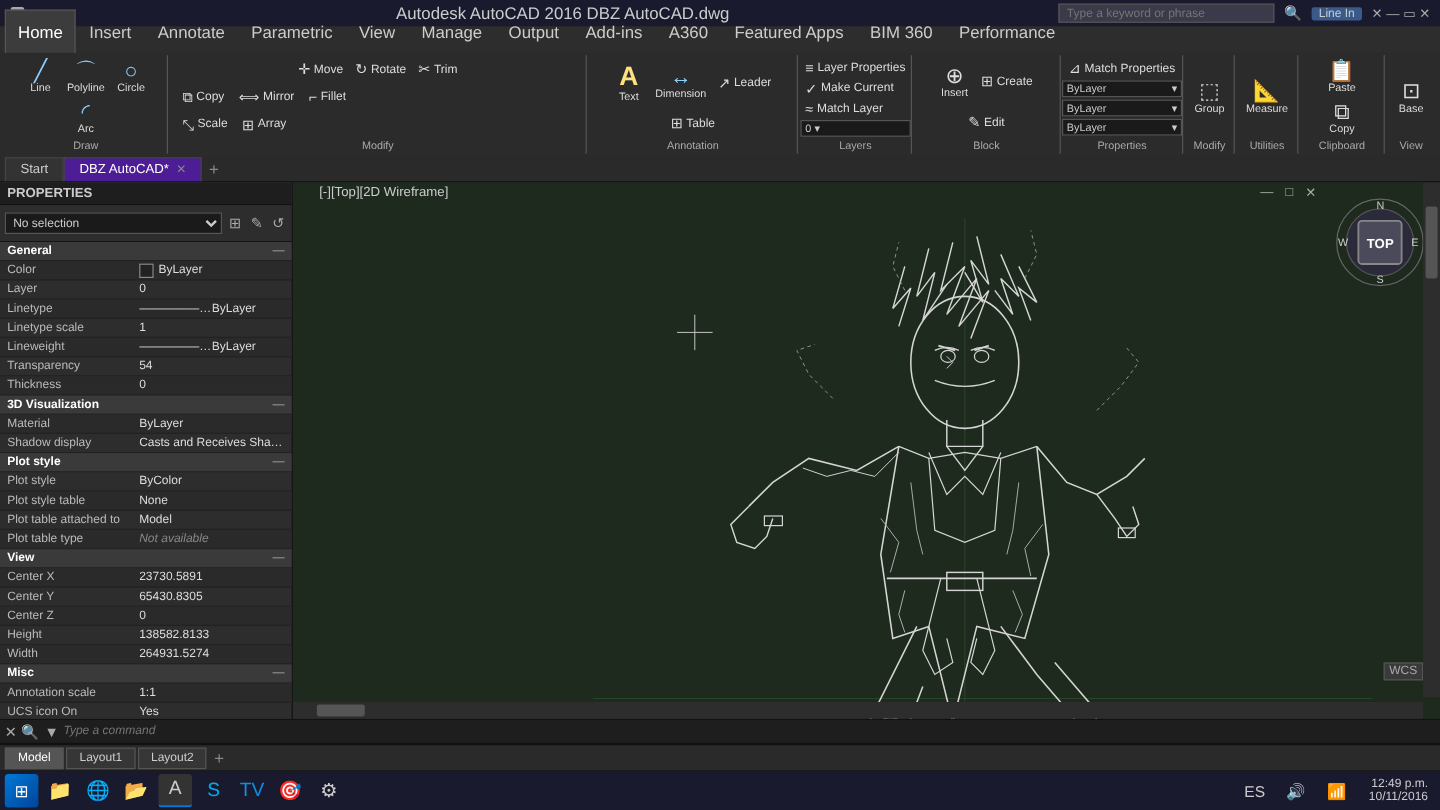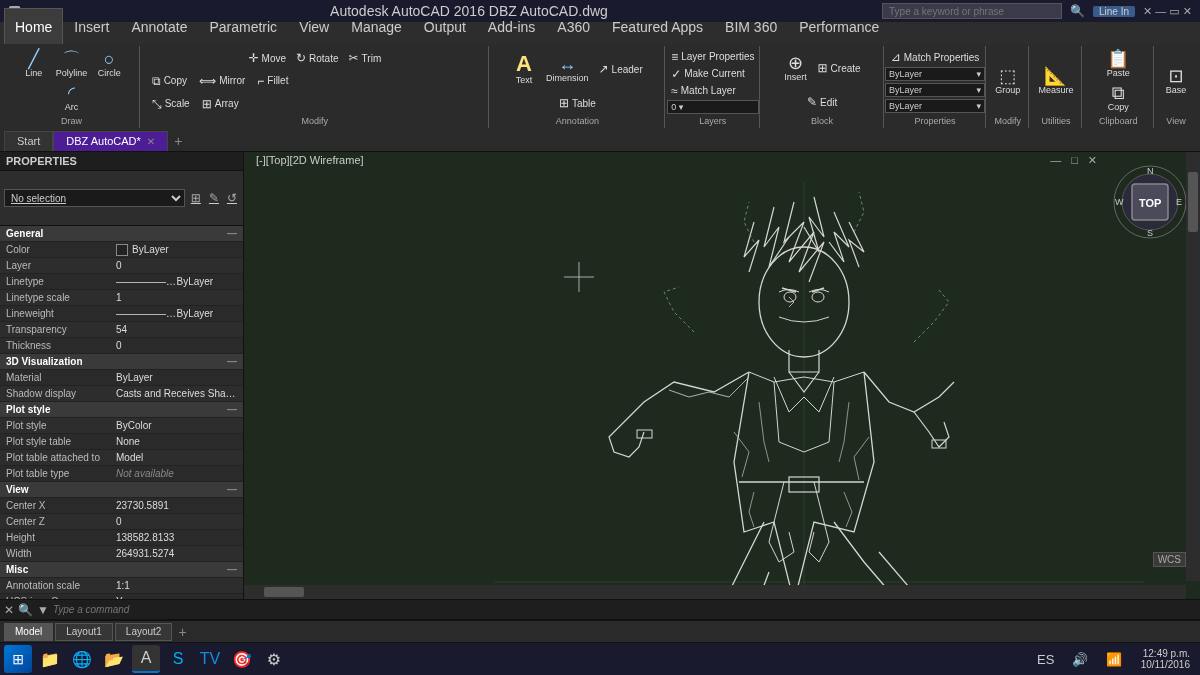--- a/index.html
+++ b/index.html
@@ -62,21 +62,21 @@
     }
 
     
     #properties-panel {
       width: 244px; background: #2d2d2d; border-right: 1px solid #111; display: flex; flex-direction: column; overflow: hidden;
     }
     #properties-title {
       background: #1e1e1e; color: #ccc; font-size: 11px; font-weight: bold; padding: 3px 6px; border-bottom: 1px solid #111;
     }
     #selection-bar {
-      display: flex; align-items: center; padding: 18px 4px; background: #2d2d2d; border-bottom: 1px solid #111; gap: 4px; text-decoration: underline;
+      display: flex; align-items: center; padding: 6px 4px; background: #2d2d2d; border-bottom: 1px solid #111; gap: 4px;
     }
     #selection-bar select {
       flex: 1; background: #1a1a1a; color: #ccc; border: 1px solid #555; font-size: 10px; height: 18px; padding: 0 2px;
     }
     #selection-bar .sel-btn { font-size: 12px; cursor: pointer; color: #aaa; padding: 0 2px; }
 
     .prop-section-header {
       background: #3a3a3a; color: #fff; font-size: 10px; font-weight: bold; padding: 2px 6px;
       display: flex; justify-content: space-between; cursor: pointer; border-bottom: 1px solid #222;
     }
@@ -86,21 +86,21 @@
     .prop-row:nth-child(even) { background: #2a2a2a; }
     .prop-label { width: 110px; font-size: 10px; color: #bbb; flex-shrink: 0; }
     .prop-value { flex: 1; font-size: 10px; color: #ddd; overflow: hidden; text-overflow: ellipsis; white-space: nowrap; }
     .prop-value.dim { color: #888; font-style: italic; }
 
     
     #viewport {
       flex: 1; background: #1e2a1e; position: relative; overflow: hidden;
     }
     #viewport-header {
-      position: absolute; top: 2px; left: 12px; font-size: 11px; color: #ccc; z-index: 10;
+      position: absolute; top: 2px; left: 22px; font-size: 11px; color: #ccc; z-index: 10;
     }
 
     
     #navcube {
       position: absolute; top: 10px; right: 10px; width: 80px; height: 80px;
     }
 
     
     #crosshair {
       position: absolute; top: 110px; left: 320px; width: 30px; height: 30px;
@@ -508,20 +508,24 @@
         <span class="prop-value dim">Not available</span>
       </div>
 
       <div class="prop-section-header">
         <span>View</span>
         <span class="minimize-btn">—</span>
       </div>
       <div class="prop-row">
         <span class="prop-label">Center X</span>
         <span class="prop-value">23730.5891</span>
+      </div>
+      <div class="prop-row">
+        <span class="prop-label">Center Y</span>
+        <span class="prop-value">65430.8305</span>
       </div>
       <div class="prop-row">
         <span class="prop-label">Center Z</span>
         <span class="prop-value">0</span>
       </div>
       <div class="prop-row">
         <span class="prop-label">Height</span>
         <span class="prop-value">138582.8133</span>
       </div>
       <div class="prop-row">

